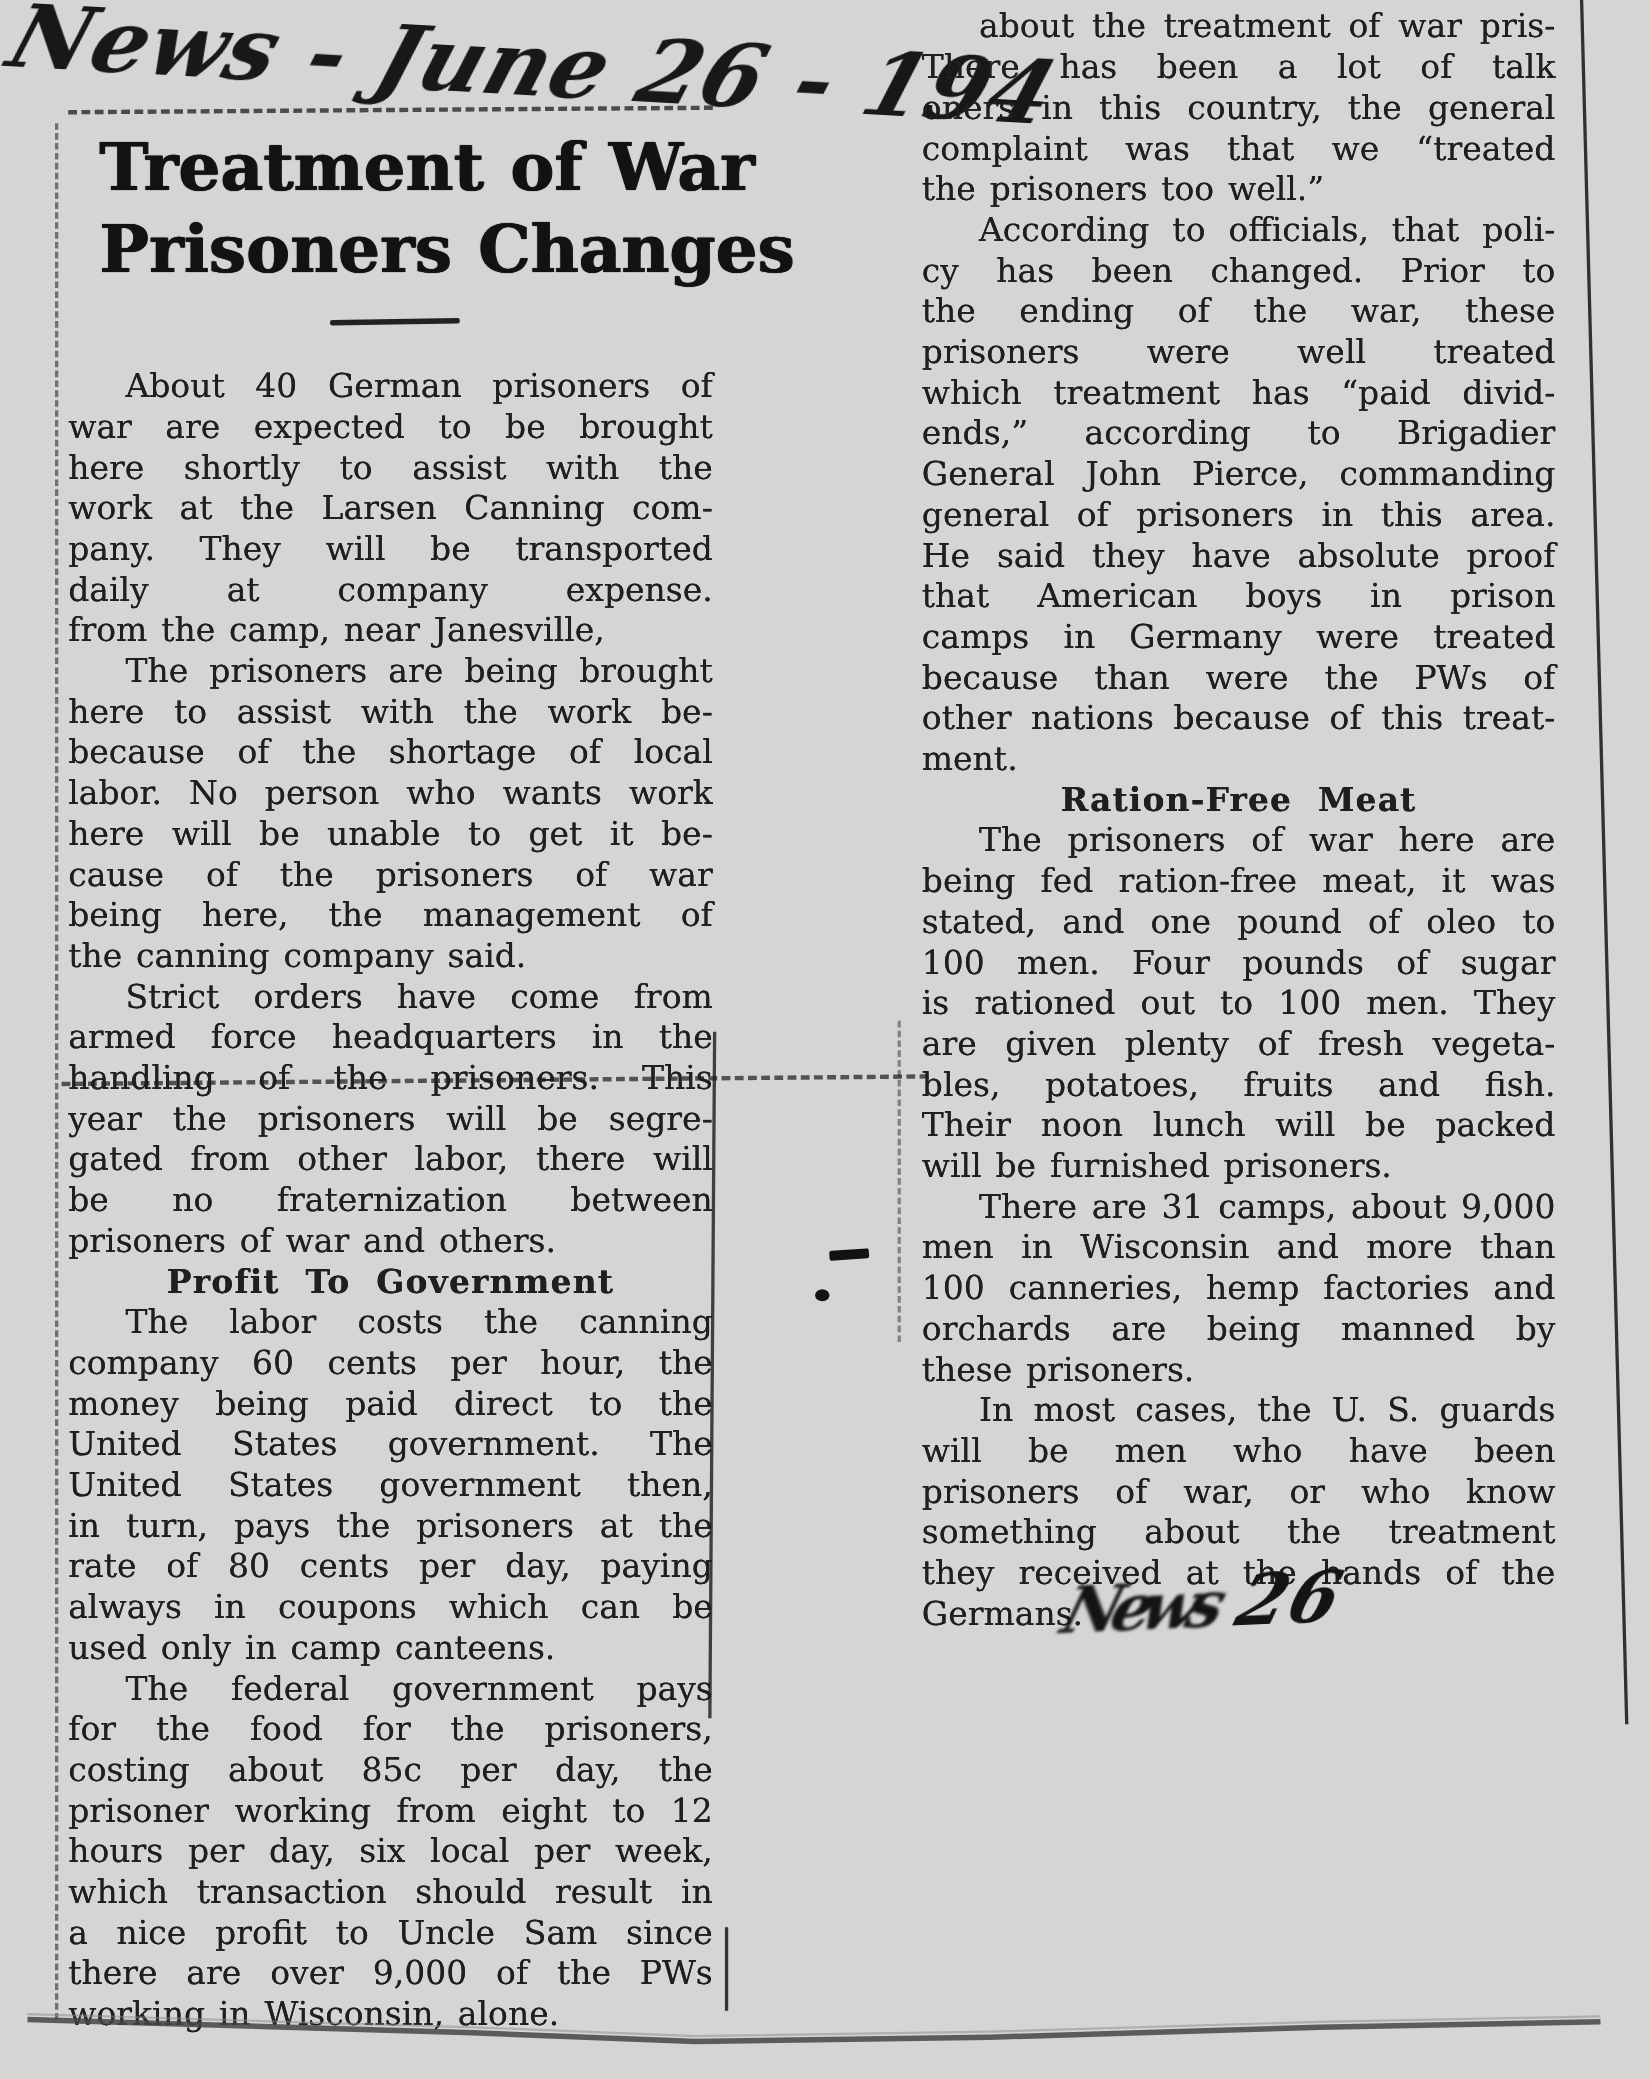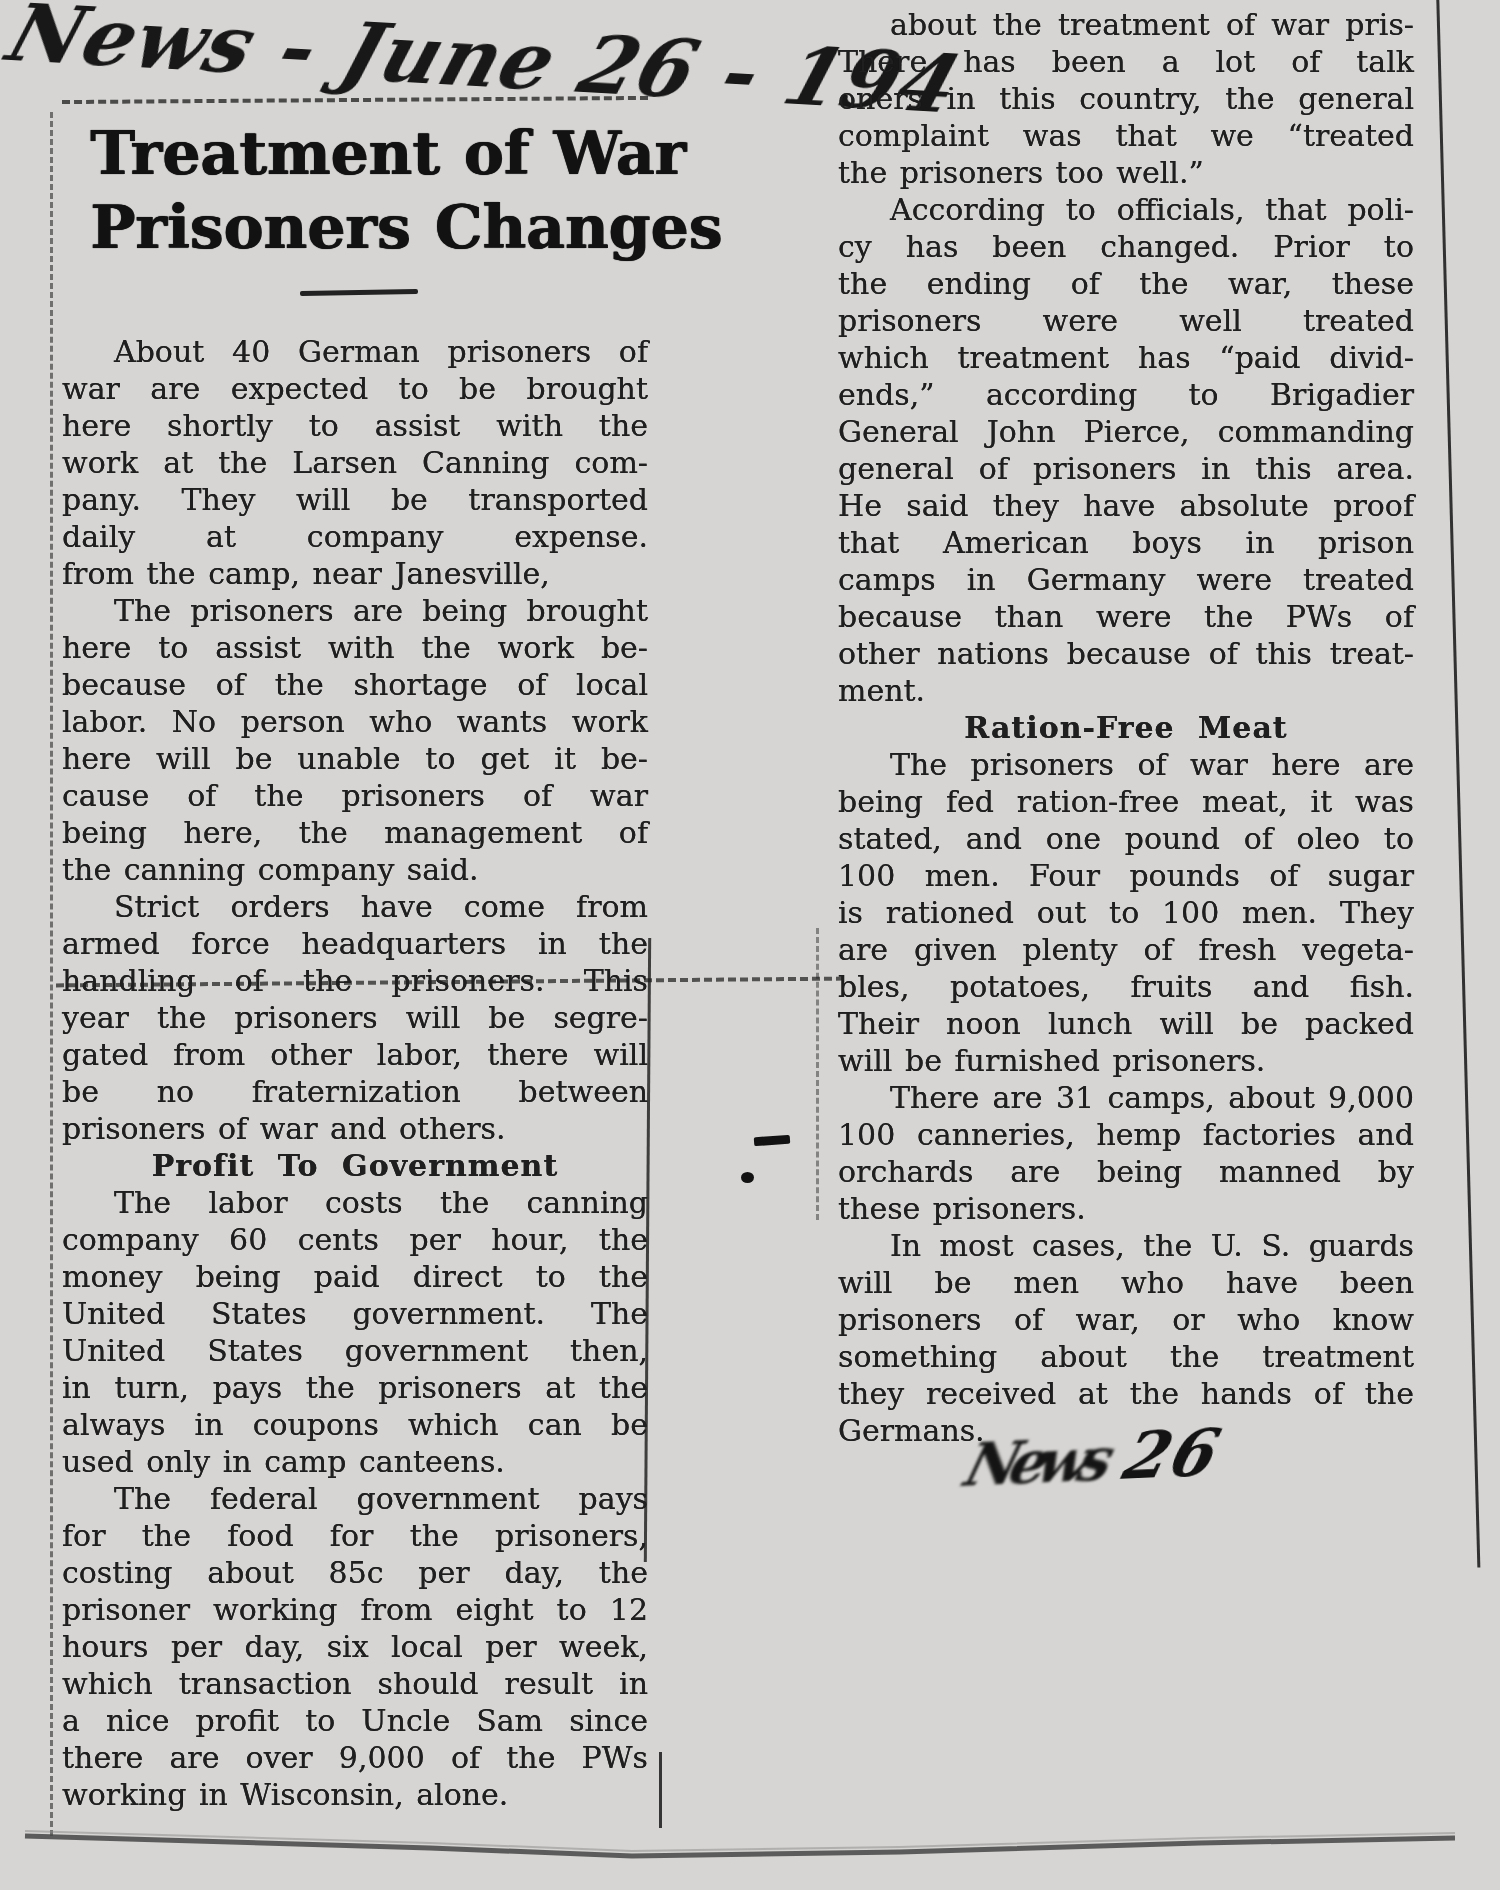--- a/index.html
+++ b/index.html
@@ -114,20 +114,21 @@
         <div class="line">prisoners of war and others.</div>
       </div>
     <div class="subhead">Profit To Government</div>
     <div class="para">
         <div class="line">The labor costs the canning</div>
         <div class="line">company 60 cents per hour, the</div>
         <div class="line">money being paid direct to the</div>
         <div class="line">United States government. The</div>
         <div class="line">United States government then,</div>
         <div class="line">in turn, pays the prisoners at the</div>
+        <div class="line">rate of 80 cents per day, paying</div>
         <div class="line">always in coupons which can be</div>
         <div class="line">used only in camp canteens.</div>
       </div>
     <div class="para">
         <div class="line">The federal government pays</div>
         <div class="line">for the food for the prisoners,</div>
         <div class="line">costing about 85c per day, the</div>
         <div class="line">prisoner working from eight to 12</div>
         <div class="line">hours per day, six local per week,</div>
         <div class="line">which transaction should result in</div>
@@ -168,20 +169,21 @@
         <div class="line">stated, and one pound of oleo to</div>
         <div class="line">100 men. Four pounds of sugar</div>
         <div class="line">is rationed out to 100 men. They</div>
         <div class="line">are given plenty of fresh vegeta-</div>
         <div class="line">bles, potatoes, fruits and fish.</div>
         <div class="line">Their noon lunch will be packed</div>
         <div class="line">will be furnished prisoners.</div>
       </div>
     <div class="para">
         <div class="line">There are 31 camps, about 9,000</div>
+        <div class="line">men in Wisconsin and more than</div>
         <div class="line">100 canneries, hemp factories and</div>
         <div class="line">orchards are being manned by</div>
         <div class="line">these prisoners.</div>
       </div>
     <div class="para">
         <div class="line">In most cases, the U. S. guards</div>
         <div class="line">will be men who have been</div>
         <div class="line">prisoners of war, or who know</div>
         <div class="line">something about the treatment</div>
         <div class="line">they received at the hands of the</div>

